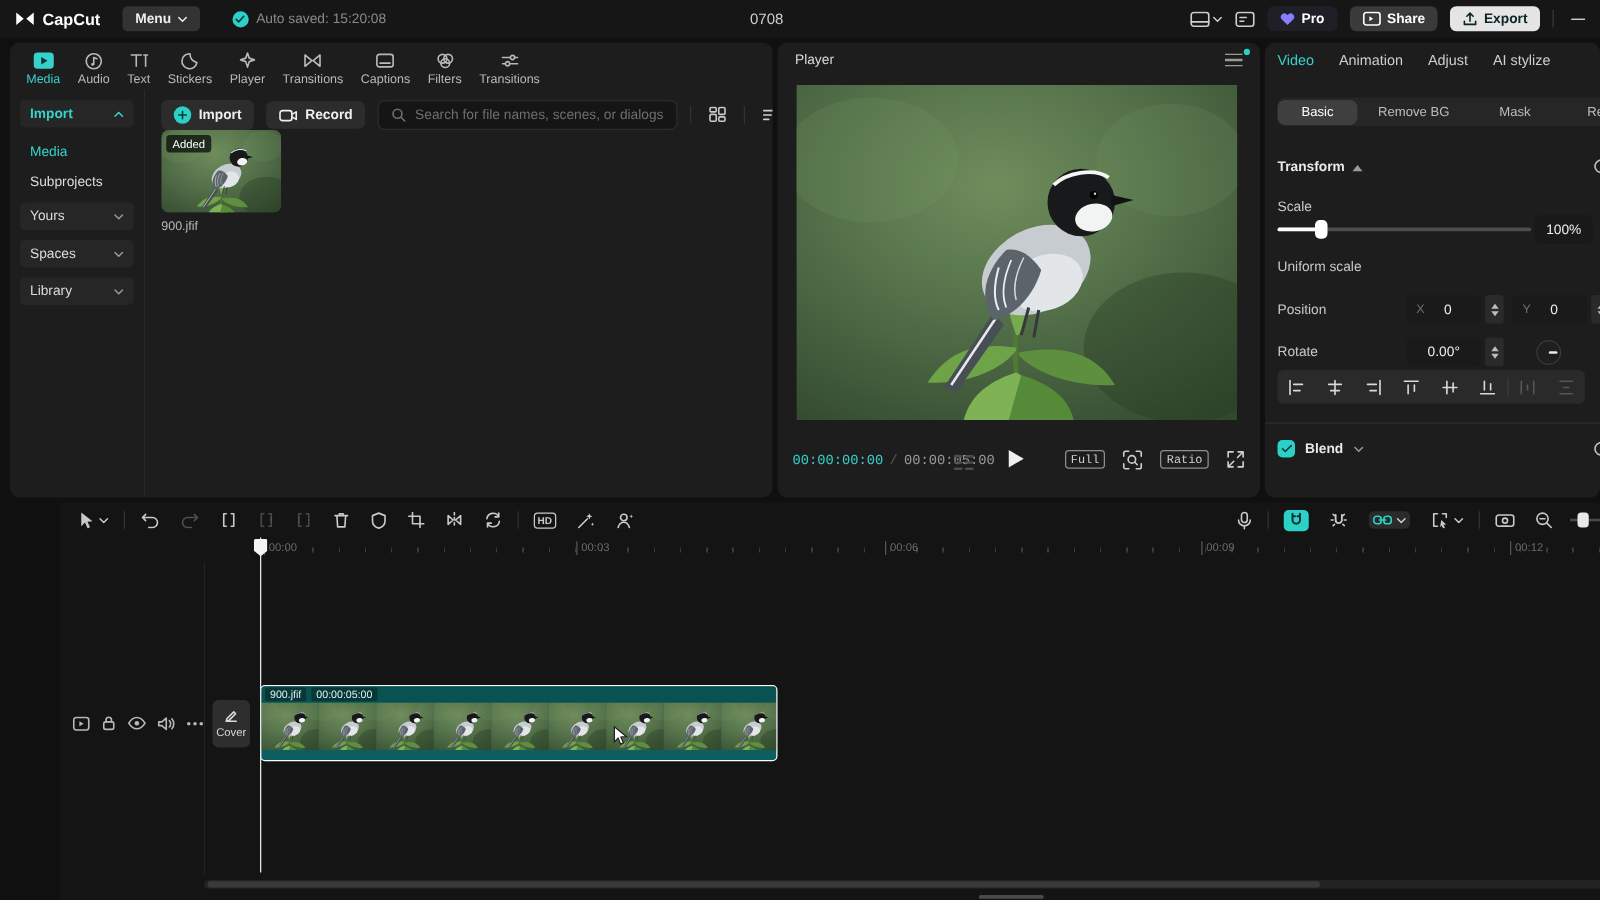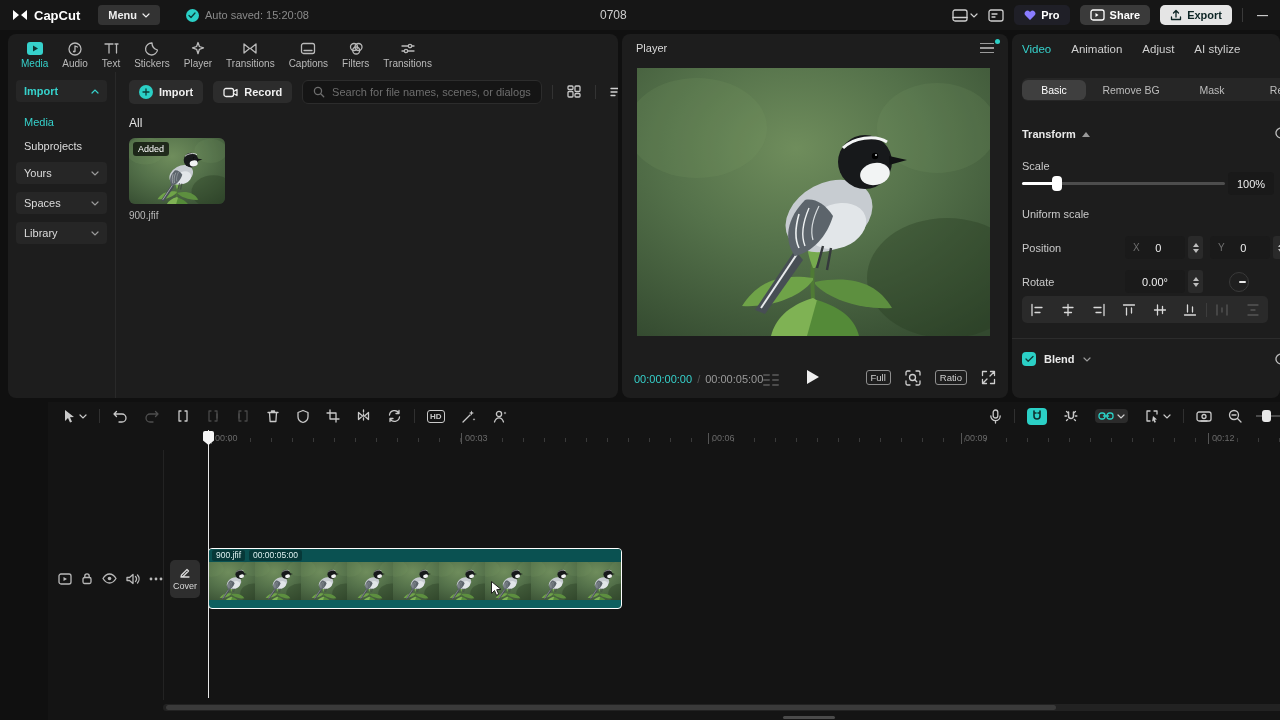--- a/index.html
+++ b/index.html
@@ -56,21 +56,21 @@
   .media-filename { margin-top:6px; color:#b9b9b9; font-size:10px; }
 
   
   #player-panel { left:622px; top:34px; width:386px; height:364px; overflow:hidden; }
   .player-header { display:flex; align-items:center; justify-content:space-between; padding:8px 14px 0 14px; color:#d9d9d9; font-size:11px; }
   .hamburger { display:flex; flex-direction:column; gap:3px; }
   .hamburger span { display:block; width:14px; height:1.5px; background:#9a9a9a; }
   .player-dot { position:absolute; right:8px; top:5px; width:5px; height:5px; border-radius:50%; background:#2bd0c6; }
   .video-area { position:absolute; left:15px; top:34px; width:353px; height:268px; background:#000; }
   .video-area svg { display:block; }
-  .player-controls { position:absolute; left:0; bottom:4px; width:100%; height:28px; }
+  .player-controls { position:absolute; left:0; bottom:14px; width:100%; height:28px;font-family:Liberation Mono, monospace; }
   .timecode { position:absolute; left:12px; top:7px; display:flex; gap:5px; font-size:11px; }
   .tc-cur { color:#36d1cb; }
   .tc-sep { color:#555; }
   .tc-dur { color:#9a9a9a; }
   .frames-ic { position:absolute; left:140px; top:7px; color:#4c4c4c; }
   .play-btn { position:absolute; left:184px; top:3px; color:#efefef; }
   .pc-right { position:absolute; right:12px; top:4px; display:flex; align-items:flex-start; gap:14px; color:#cfcfcf; }
   .boxed-label { border:1px solid #8e8e8e; border-radius:3px; padding:1px 4px; font-size:9.5px; color:#cfcfcf; }
 
   
@@ -388,21 +388,20 @@
           <span class="tb-icon">
             <svg class="ic" width="14" height="12" viewBox="0 0 14 12">
                 <path d="M1 2.5h8M1 6h6M1 9.5h4M11 4v6M9.2 8.2 11 10l1.8-1.8"></path>
               </svg>
 
           </span>
 
         </div>
       </div>
 
-      <div class="section-label">All</div>
 
       <div class="media-card">
         <svg viewBox="0 0 353 268" preserveAspectRatio="xMidYMid slice" width="96" height="66">
             <use href="#bird-scene"></use>
           </svg>
         <span class="added-badge">Added</span>
       </div>
       <div class="media-filename">900.jfif</div>
     </div>
   </div>

